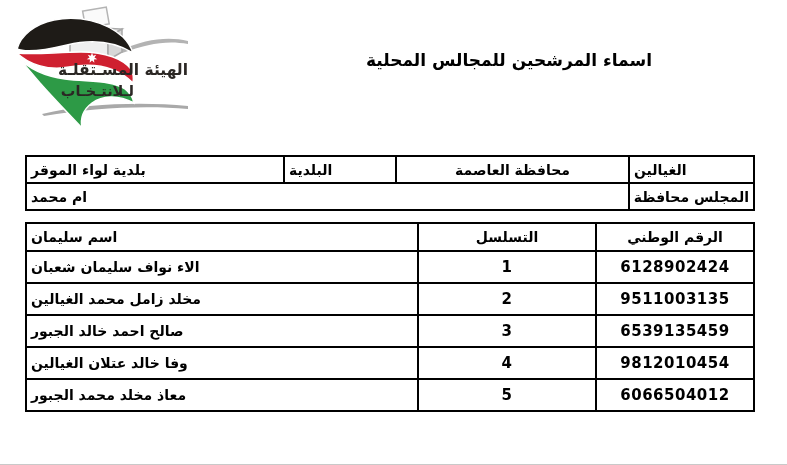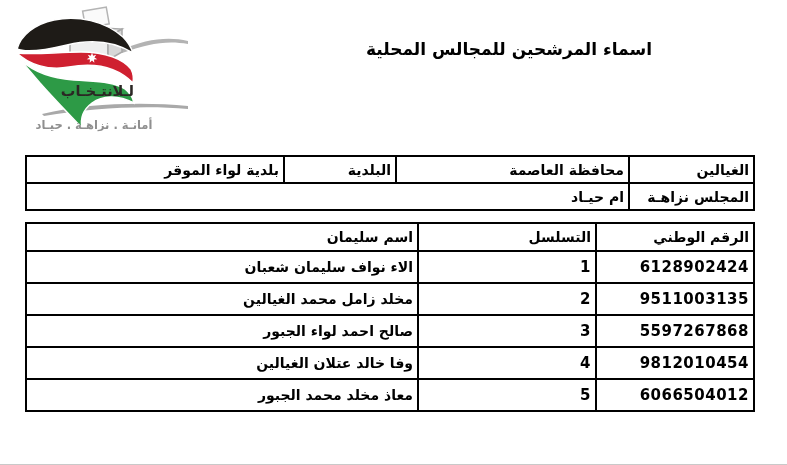--- a/index.html
+++ b/index.html
@@ -21,39 +21,39 @@
     position:absolute; top:81px; right:58px;
     font-size:14.5px; font-weight:bold; color:#2b2724;
     direction:rtl; white-space:nowrap;text-align:right;
   }
   .logo-tagline {
     position:absolute; top:116px; left:10px; width:152px;
     text-align:center; font-size:11.5px; font-weight:bold;
     color:#8f8f8f; direction:rtl; white-space:nowrap;
   }
   .doc-title {
-    position:absolute; top:39px; right:135px;
+    position:absolute; top:50px; right:135px;
     font-size:17px; font-weight:bold; direction:rtl; white-space:nowrap;
   }
   table {
     position:absolute; border-collapse:collapse; direction:rtl;
     table-layout:fixed; background:#fff;
   }
   td, th {
     border:2px solid #000; font-weight:bold; color:#000;
     overflow:hidden; white-space:nowrap; vertical-align:middle;
     padding:0 4px; font-size:14px;
   }
   .info-table { left:25px; top:155px; width:728px; }
   .info-table td { height:25px; }
   .main-table { left:25px; top:222px; width:728px; }
   .main-table th { height:26px; }
   .main-table td { height:30px;border-radius:12px; }
-  .al-right  { text-align:right; }
-  .al-center { text-align:right; }
+  .al-right  { text-align:left; }
+  .al-center { text-align:center; }
   .num { font-size:15px; letter-spacing:0.5px; }
   .bottom-edge {
     position:absolute; left:0; right:0; bottom:0; height:1px; background:#c9c9c9;
   }
 </style>
 </head>
 <body>
 
 <div class="logo-wrap">
   <svg width="184" height="140" viewBox="0 0 184 140">
@@ -72,43 +72,43 @@
       <polygon points="100,35 114,27 114,50 100,58" fill="#d7d7d7" stroke="#a8a8a8" stroke-width="1.5"></polygon>
     </g>
 
     <g>
       <path d="M10,55 C19,65 35,74 57,77 C81,80 104,78 117,87 C122,91 125,96 126,101 C109,92 94,94 84,101 C76,107 72,116 74,126 C61,112 46,97 32,81 C22,69 14,60 10,55 Z" fill="#2d9a46" stroke="#ffffff" stroke-width="1.5"></path>
       <path d="M9,51 C27,53 49,50 73,50 C98,50 115,57 123,67 C125,71 126,76 125,81 C107,63 83,61 61,65 C40,69 20,62 9,51 Z" fill="#cf2030" stroke="#ffffff" stroke-width="1.5"></path>
       <path d="M9,47 C13,33 27,22 46,18 C70,13 97,19 115,35 C119,39 123,45 125,51 C104,38 80,38 59,43 C38,48 18,51 9,47 Z" fill="#1e1b17" stroke="#ffffff" stroke-width="1.5"></path>
       <polygon points="82,58 83.8,63.2 89,61.4 86.1,66.1 90.8,69 85.3,69.6 85.9,75.1 82,71.2 78.1,75.1 78.7,69.6 73.2,69 77.9,66.1 75,61.4 80.2,63.2" transform="translate(84 56) scale(0.6) translate(-82 -67)" fill="#ffffff"></polygon>
     </g>
   </svg>
+  <div class="logo-line1">الهيئة المسـتقلـة</div>
   <div class="logo-line2">لـلانتـخـاب</div>
-  <div class="logo-tagline">أمانـة . نزاهـة . حيـاد</div>
 </div>
 
 <div class="doc-title">اسماء المرشحين للمجالس المحلية</div>
 
 <table class="info-table">
   <colgroup>
       <col style="width:125px">
       <col style="width:233px">
       <col style="width:112px">
       <col style="width:258px">
     </colgroup>
   <tbody>
       <tr>
     <td class="al-right">الغيالين</td>
     <td class="al-center">محافظة العاصمة</td>
     <td class="al-right">البلدية</td>
     <td class="al-right">بلدية لواء الموقر</td>
   </tr>
   <tr>
-    <td class="al-center">المجلس نزاهـة</td>
-    <td class="al-right" colspan="3">ام حيـاد</td>
+    <td class="al-center">المجلس محافظة</td>
+    <td class="al-right" colspan="3">ام محمد</td>
   </tr>
 </tbody>
   </table>
 
 <table class="main-table">
   <colgroup>
       <col style="width:158px">
       <col style="width:178px">
       <col style="width:392px">
     </colgroup>
@@ -122,23 +122,23 @@
     <td class="al-center num">6128902424</td>
     <td class="al-center num">1</td>
     <td class="al-right">الاء نواف سليمان شعبان</td>
   </tr>
   <tr>
     <td class="al-center num">9511003135</td>
     <td class="al-center num">2</td>
     <td class="al-right">مخلد زامل محمد الغيالين</td>
   </tr>
   <tr>
-    <td class="al-center num">5597267868</td>
+    <td class="al-center num">6539135459</td>
     <td class="al-center num">3</td>
-    <td class="al-right">صالح احمد لواء الجبور</td>
+    <td class="al-right">صالح احمد خالد الجبور</td>
   </tr>
   <tr>
     <td class="al-center num">9812010454</td>
     <td class="al-center num">4</td>
     <td class="al-right">وفا خالد عتلان الغيالين</td>
   </tr>
   <tr>
     <td class="al-center num">6066504012</td>
     <td class="al-center num">5</td>
     <td class="al-right">معاذ مخلد محمد الجبور</td>

